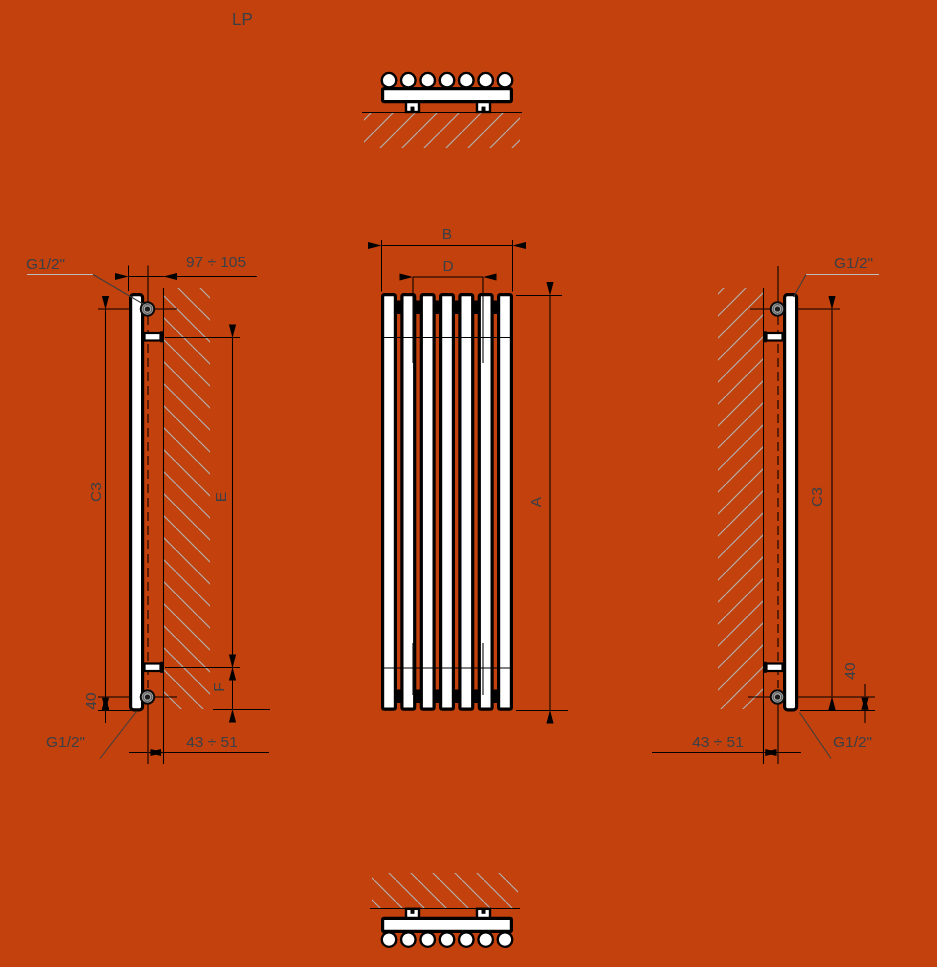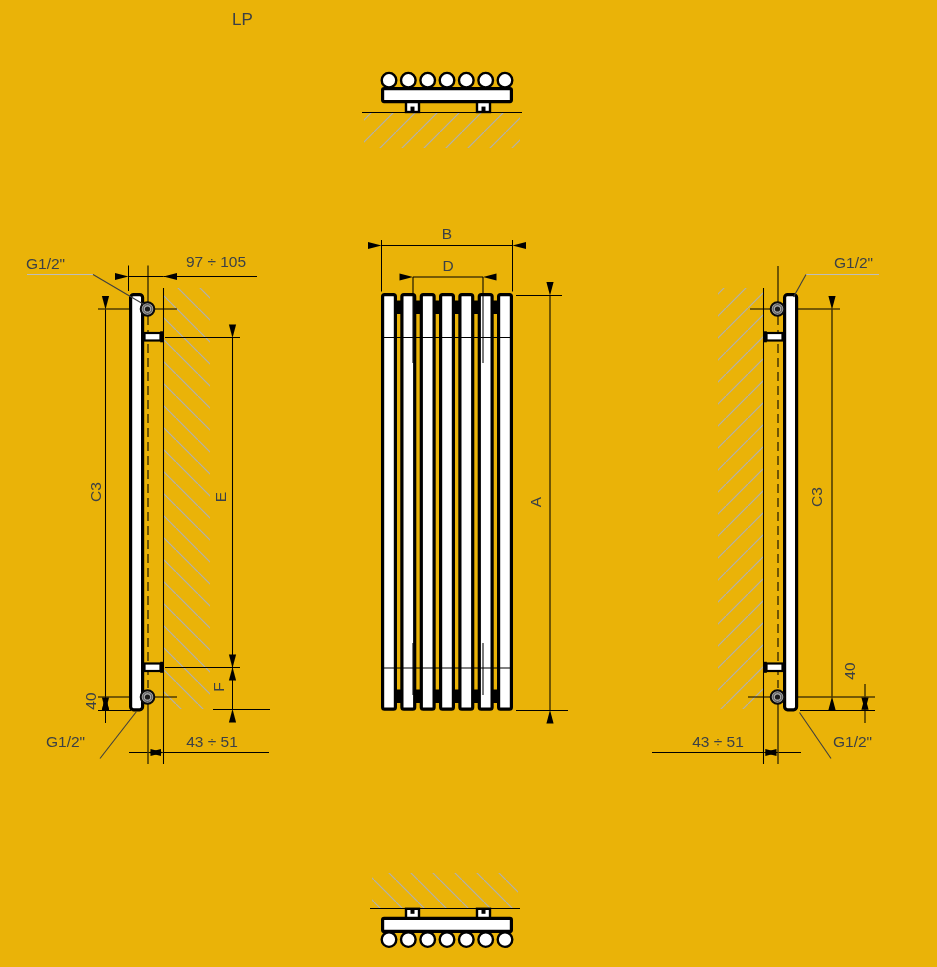--- a/index.html
+++ b/index.html
@@ -1,16 +1,16 @@
 <!DOCTYPE html>
 <html><head>
 <meta charset="utf-8">
 <style>
   html,body{margin:0;padding:0;background:#ffffff;}
-  .stage{position:relative;width:937px;height:967px;background:#eab308;overflow:hidden;}
+  .stage{position:relative;width:937px;height:967px;background:#c2410c;overflow:hidden;}
   svg{display:block;}
   .o{fill:#fff;stroke:#000;stroke-width:3.2;}
   .m{fill:#fff;stroke:#000;stroke-width:2.4;}
   .brk{fill:#fff;stroke:#000;stroke-width:2.2;}
   .t{stroke:#000;stroke-width:1.05;fill:none;}
   .dim{stroke:#000;stroke-width:1.05;fill:none;}
   .dash{stroke:#000;stroke-width:1.05;stroke-dasharray:9 5;fill:none;}
   .ld{stroke:#3f3f3f;stroke-width:1.1;fill:none;}
   .ldg{stroke:#bdbdbd;stroke-width:1.2;fill:none;}
   .lbl{font-family:"Liberation Sans",sans-serif;font-size:15.5px;fill:#3b4046;}

